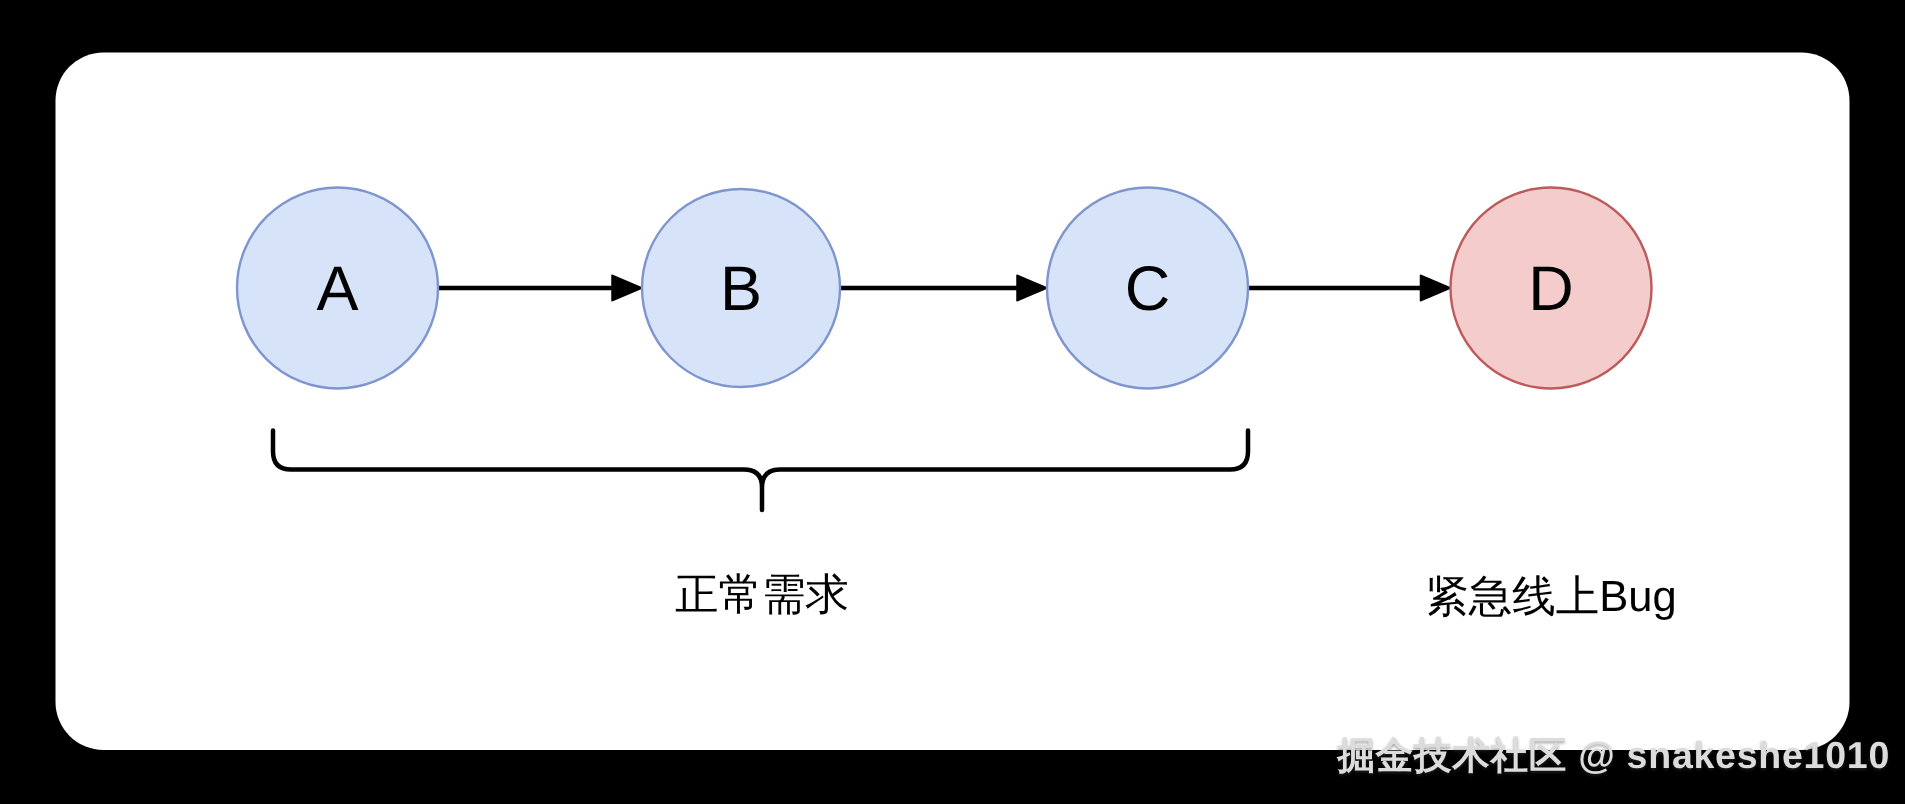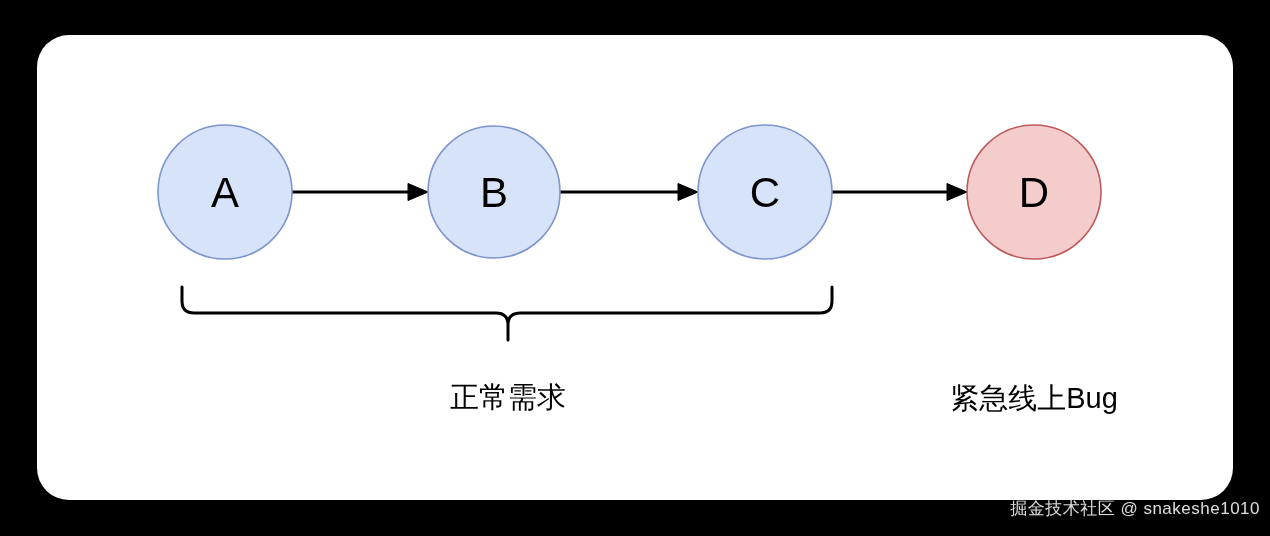--- a/index.html
+++ b/index.html
@@ -56,22 +56,22 @@
     stroke-linecap: round;
     stroke-linejoin: round;
   }
   .node-circle {
     stroke-width: 1.6;
   }
   .watermark {
     position: absolute;
     right: 10px;
     bottom: 16px;
-    font-size: 17px;
-    font-weight: normal;
+    font-size: 25px;
+    font-weight: bold;
     color: #dcdcdc;
     text-shadow: 0 1px 2px rgba(60,60,60,0.45);
     letter-spacing: 0.5px;
     white-space: nowrap;
   }
 </style>
 </head>
 <body>
 
 <div class="card">

